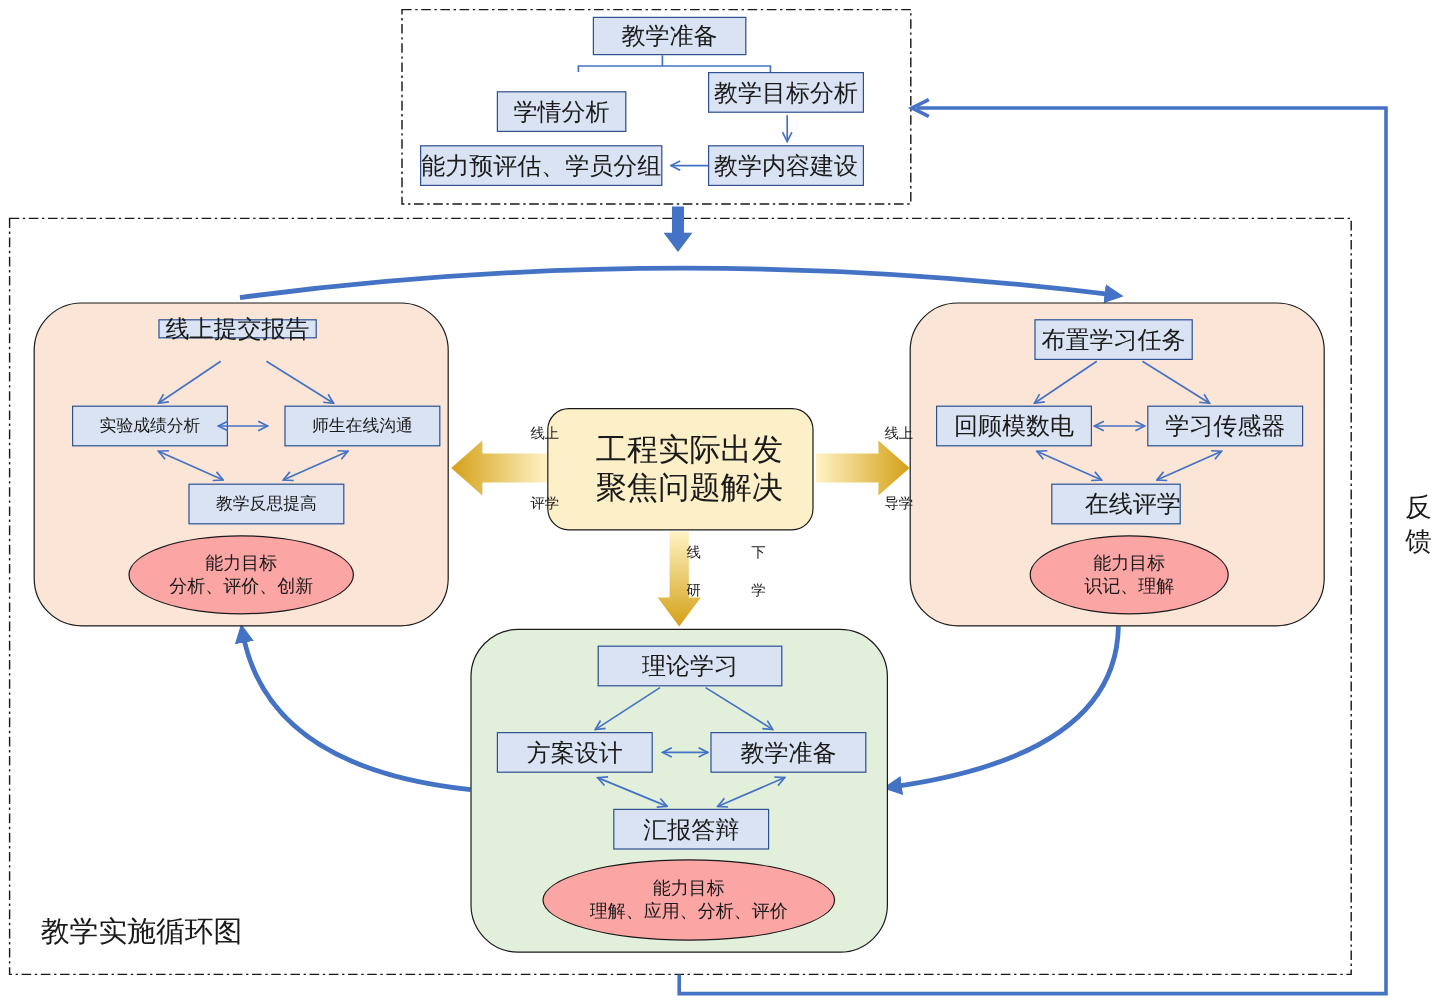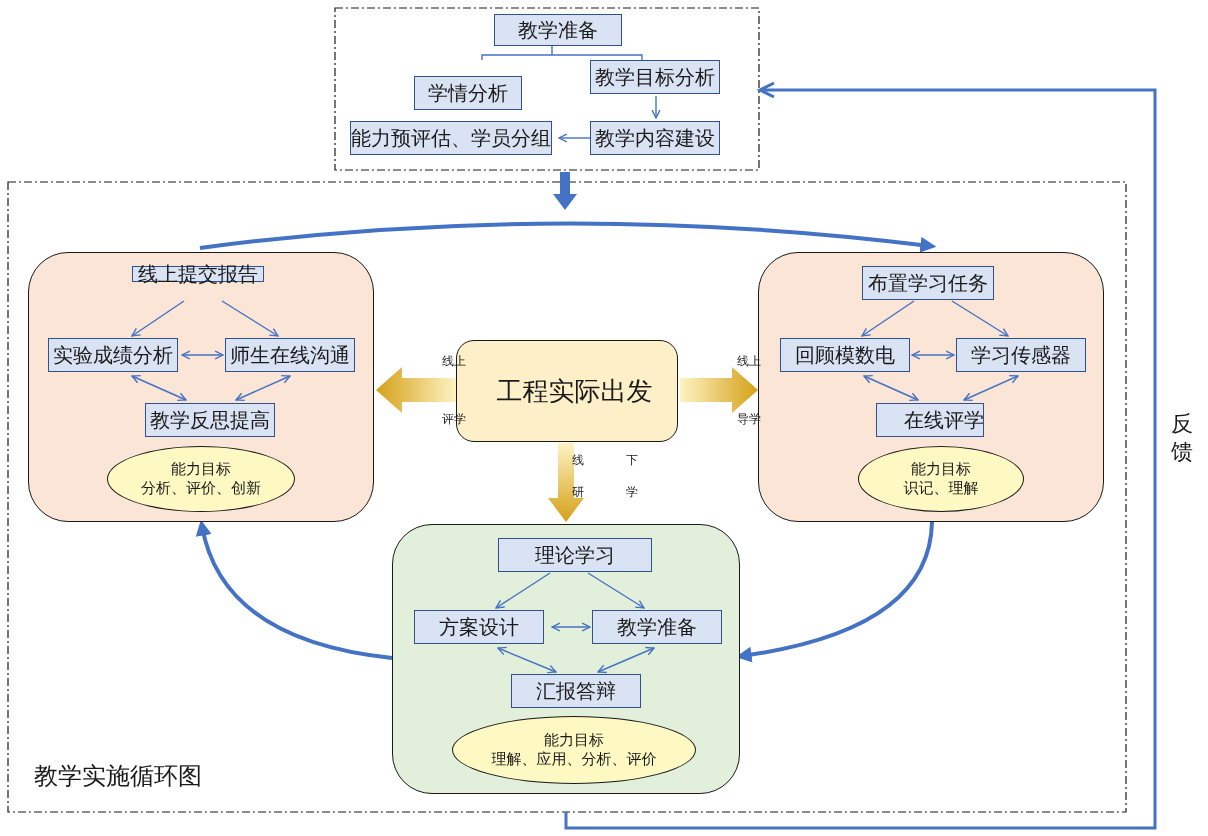--- a/index.html
+++ b/index.html
@@ -3,25 +3,25 @@
 <meta charset="utf-8">
 <style>
   html, body { margin:0; padding:0; background:#ffffff; }
   body { width:1208px; height:836px; position:relative; overflow:hidden;
          font-family:"DejaVu Sans", sans-serif; color:#1a1a1a; }
   #canvas { position:absolute; left:0; top:0; width:1208px; height:836px; }
   .abs { position:absolute; }
   .box { position:absolute; background:#dae3f3; border:1.5px solid #2f528f;
          display:flex; align-items:center; justify-content:center;
          font-size:20px; white-space:nowrap; box-sizing:border-box; }
-  .box.sm { font-size:20px; }
+  .box.sm { font-size:14px;margin-left:12px; }
   .panel { position:absolute; background:#fbe5d6; border:1.5px solid #1a1a1a;
            border-radius:40px; box-sizing:border-box; }
   .panel.green { background:#e2efda; }
-  .oval { position:absolute; background:#fef9c3; border:1.5px solid #1a1a1a;
+  .oval { position:absolute; background:#fca5a5; border:1.5px solid #1a1a1a;
           border-radius:50%; box-sizing:border-box; display:flex; flex-direction:column;
           align-items:center; justify-content:center; font-size:15px; line-height:19px; text-align:center; }
   .center { position:absolute; background:#fdf0c8; border:1.5px solid #1a1a1a; border-radius:18px;
             box-sizing:border-box; display:flex; flex-direction:column; align-items:center;
             justify-content:center; font-size:26px; line-height:32px;padding-left:15px; }
   .lbl { position:absolute; font-size:12px; white-space:nowrap;margin-left:44px; }
   .title { position:absolute; font-size:24px; white-space:nowrap; }
   .feedback { position:absolute; font-size:22px; line-height:28px; width:24px; text-align:center; }
 </style>
 </head>
@@ -131,20 +131,21 @@
     <line x1="550" y1="573" x2="496" y2="608" marker-end="url(#ah2)"></line>
     <line x1="588" y1="573" x2="644" y2="608" marker-end="url(#ah2)"></line>
     <line x1="552" y1="627" x2="590" y2="627" marker-start="url(#ah2)" marker-end="url(#ah2)"></line>
     <line x1="498" y1="648" x2="556" y2="672" marker-start="url(#ah2)" marker-end="url(#ah2)"></line>
     <line x1="654" y1="648" x2="598" y2="672" marker-start="url(#ah2)" marker-end="url(#ah2)"></line>
   </g>
 </svg>
 
 <div class="center" style="left:456px;top:340px;width:222px;height:102px;">
   <span>工程实际出发</span>
+  <span>聚焦问题解决</span>
 </div>
 
 <div class="lbl" style="left:398px;top:353px;">线上</div>
 <div class="lbl" style="left:398px;top:411px;">评学</div>
 <div class="lbl" style="left:693px;top:353px;">线上</div>
 <div class="lbl" style="left:693px;top:411px;">导学</div>
 <div class="lbl" style="left:528px;top:452px;">线</div>
 <div class="lbl" style="left:528px;top:484px;">研</div>
 <div class="lbl" style="left:582px;top:452px;">下</div>
 <div class="lbl" style="left:582px;top:484px;">学</div>

